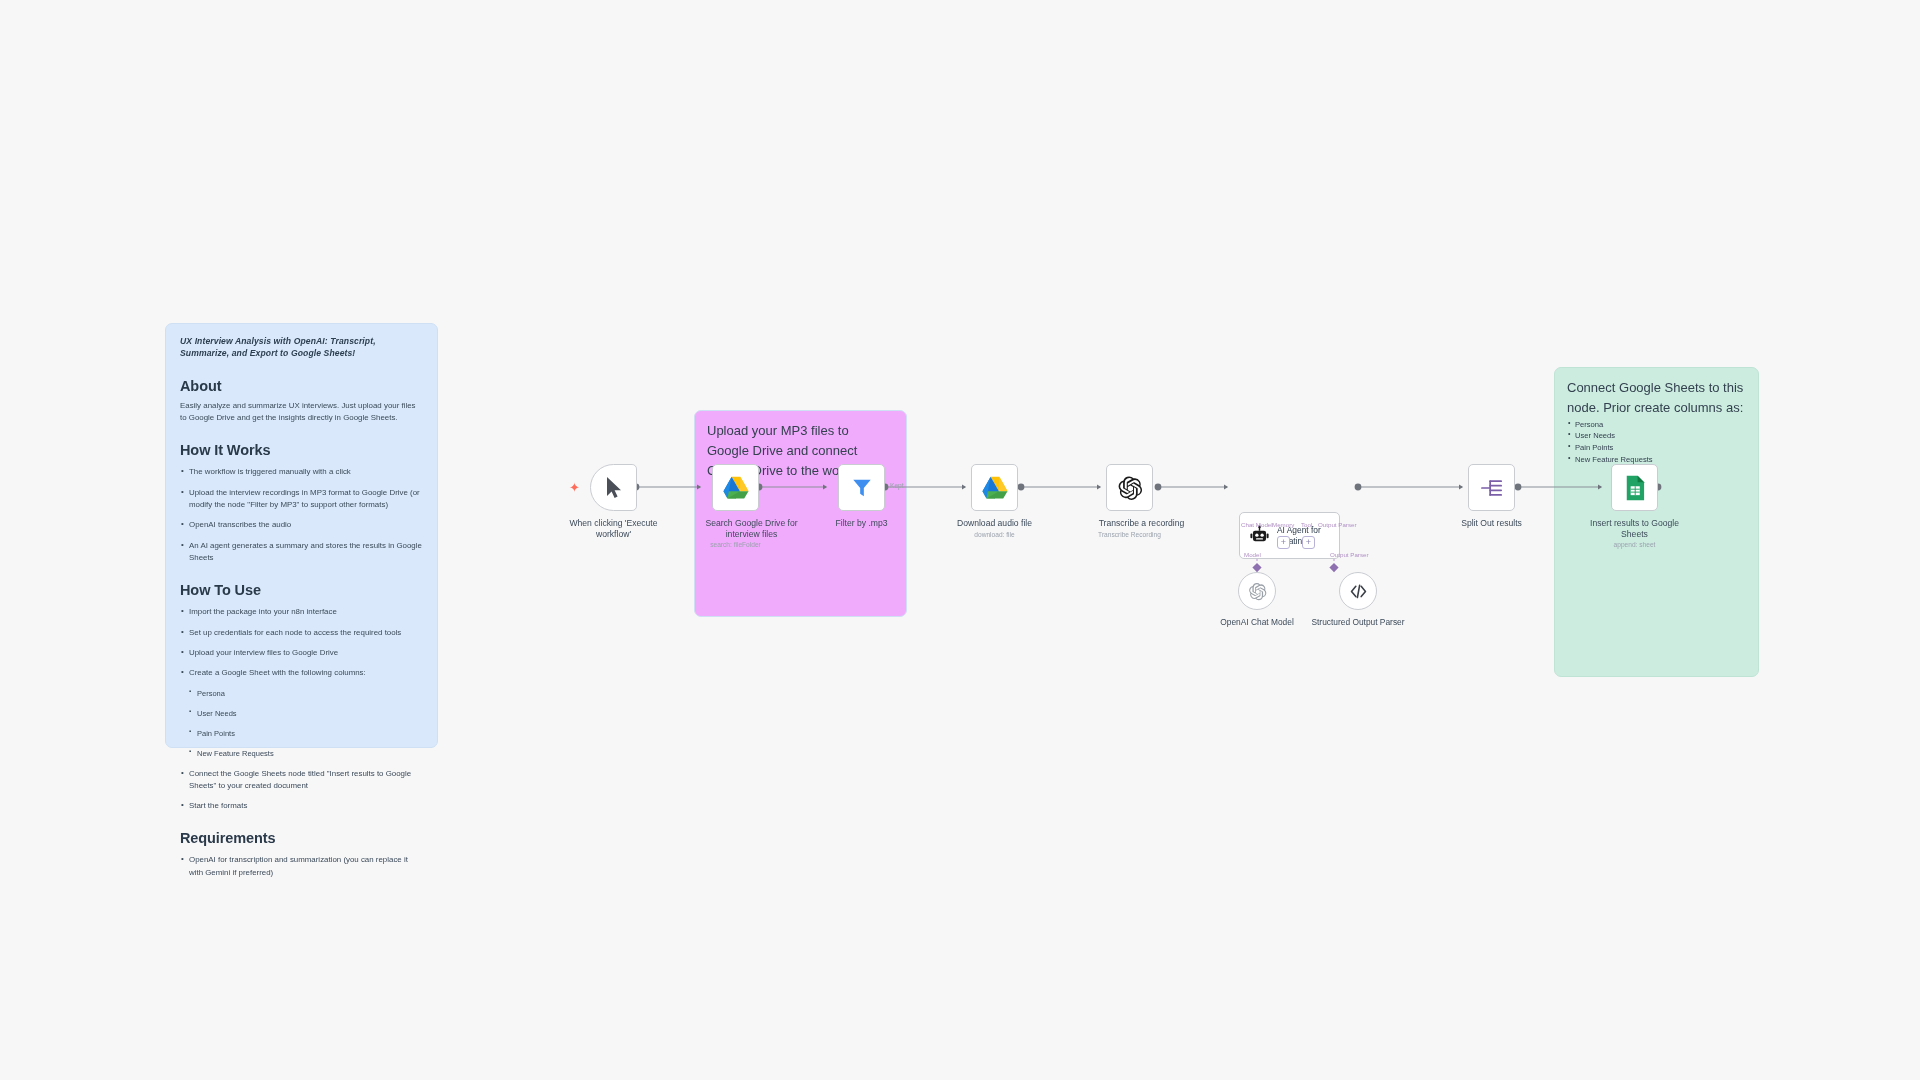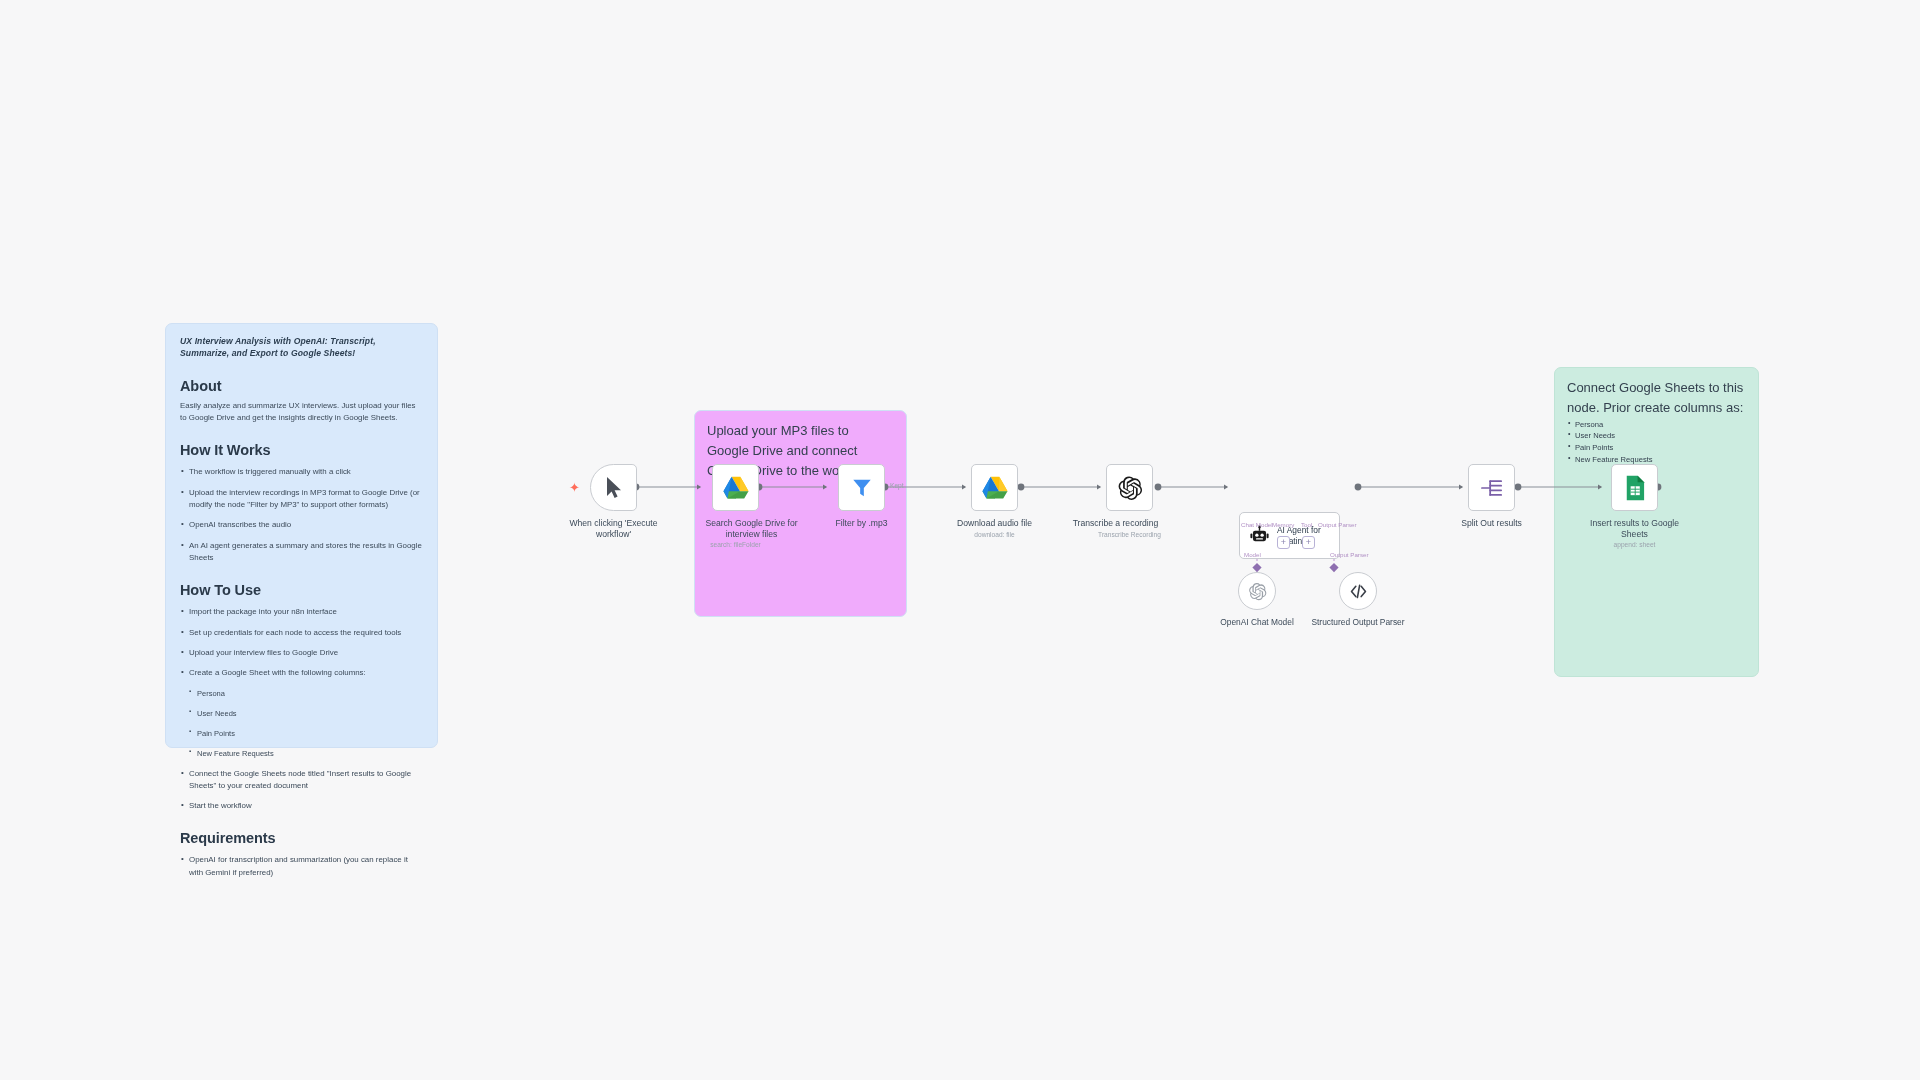--- a/index.html
+++ b/index.html
@@ -171,21 +171,21 @@
       <li>Set up credentials for each node to access the required tools</li>
       <li>Upload your interview files to Google Drive</li>
       <li>Create a Google Sheet with the following columns:</li>
       <ul class="doc-ul-sub">
         <li>Persona</li>
         <li>User Needs</li>
         <li>Pain Points</li>
         <li>New Feature Requests</li>
       </ul>
       <li>Connect the Google Sheets node titled "Insert results to Google Sheets" to your created document</li>
-      <li>Start the workflow</li>
+      <li>Start the formats</li>
     </ul>
 
     <div class="doc-h2">Requirements</div>
     <ul class="doc-ul">
       <li>OpenAI for transcription and summarization (you can replace it with Gemini if preferred)</li>
     </ul>
   </div>
 
   <svg id="wires" viewBox="0 0 1920 1080" width="1920" height="1080">
     <defs>
@@ -281,21 +281,21 @@
     </svg>
   </div>
   <div class="node-caption" style="left:939px; top:518px; width:111px;">Download audio file</div>
   <div class="node-subcaption" style="left:939px; top:531px; width:111px;">download: file</div>
 
   <div class="node node-sq" style="left:1106px; top:464px;">
     <svg width="26" height="26" viewBox="0 0 24 24">
       <path d="M21.6,10.2a5.4,5.4,0,0,0-.5-4.5,5.5,5.5,0,0,0-5.9-2.6A5.4,5.4,0,0,0,11.1,1.3,5.5,5.5,0,0,0,5.9,5.1,5.4,5.4,0,0,0,2.3,7.7a5.5,5.5,0,0,0,.7,6.4,5.4,5.4,0,0,0,.5,4.5,5.5,5.5,0,0,0,5.9,2.6,5.4,5.4,0,0,0,4.1,1.8,5.5,5.5,0,0,0,5.2-3.8,5.4,5.4,0,0,0,3.6-2.6A5.5,5.5,0,0,0,21.6,10.2Zm-8.2,11.4a4.1,4.1,0,0,1-2.6-.9l.1-.1,4.4-2.5a.7.7,0,0,0,.4-.6V11.3l1.8,1.1v5.1A4.1,4.1,0,0,1,13.4,21.6ZM4.6,17.9a4.1,4.1,0,0,1-.5-2.8l.1.1,4.4,2.5a.7.7,0,0,0,.7,0l5.4-3.1v2.1l-4.5,2.6A4.1,4.1,0,0,1,4.6,17.9ZM3.5,8.5A4.1,4.1,0,0,1,5.6,6.7v5.2a.7.7,0,0,0,.4.6l5.4,3.1L9.6,16.7,5.1,14.1A4.1,4.1,0,0,1,3.5,8.5Zm15.3,3.6L13.4,9,15.2,7.9l4.5,2.6a4.1,4.1,0,0,1-.6,7.4V12.7A.7.7,0,0,0,18.8,12.1ZM20.6,9.4l-.1-.1L16.1,6.8a.7.7,0,0,0-.7,0L10,9.9V7.8l4.5-2.6a4.1,4.1,0,0,1,6.1,4.2ZM9,13.1,7.2,12V6.9a4.1,4.1,0,0,1,6.7-3.2l-.1.1L9.4,6.3a.7.7,0,0,0-.4.6Zm1-2.1,2.4-1.4,2.4,1.4v2.8l-2.4,1.4L10,13.8Z" fill="#1b1b1b"></path>
     </svg>
   </div>
-  <div class="node-caption" style="left:1060px; top:518px; width:111px;">Transcribe a recording</div>
+  <div class="node-caption" style="left:1086px; top:518px; width:111px;">Transcribe a recording</div>
   <div class="node-subcaption" style="left:1074px; top:531px; width:111px;">Transcribe Recording</div>
 
   <div class="node node-agent" style="left:1239px; top:464px;">
     <svg width="21" height="21" viewBox="0 0 24 24">
       <rect x="4.5" y="6.5" width="15" height="12" rx="2.4" fill="#1b1b1b"></rect>
       <rect x="11.2" y="2.6" width="1.6" height="4" fill="#1b1b1b"></rect>
       <circle cx="12" cy="2.2" r="1.5" fill="#1b1b1b"></circle>
       <rect x="1.6" y="9.8" width="2.3" height="5.4" rx="1.1" fill="#1b1b1b"></rect>
       <rect x="20.1" y="9.8" width="2.3" height="5.4" rx="1.1" fill="#1b1b1b"></rect>
       <circle cx="9" cy="11.6" r="1.9" fill="#ffffff"></circle>

